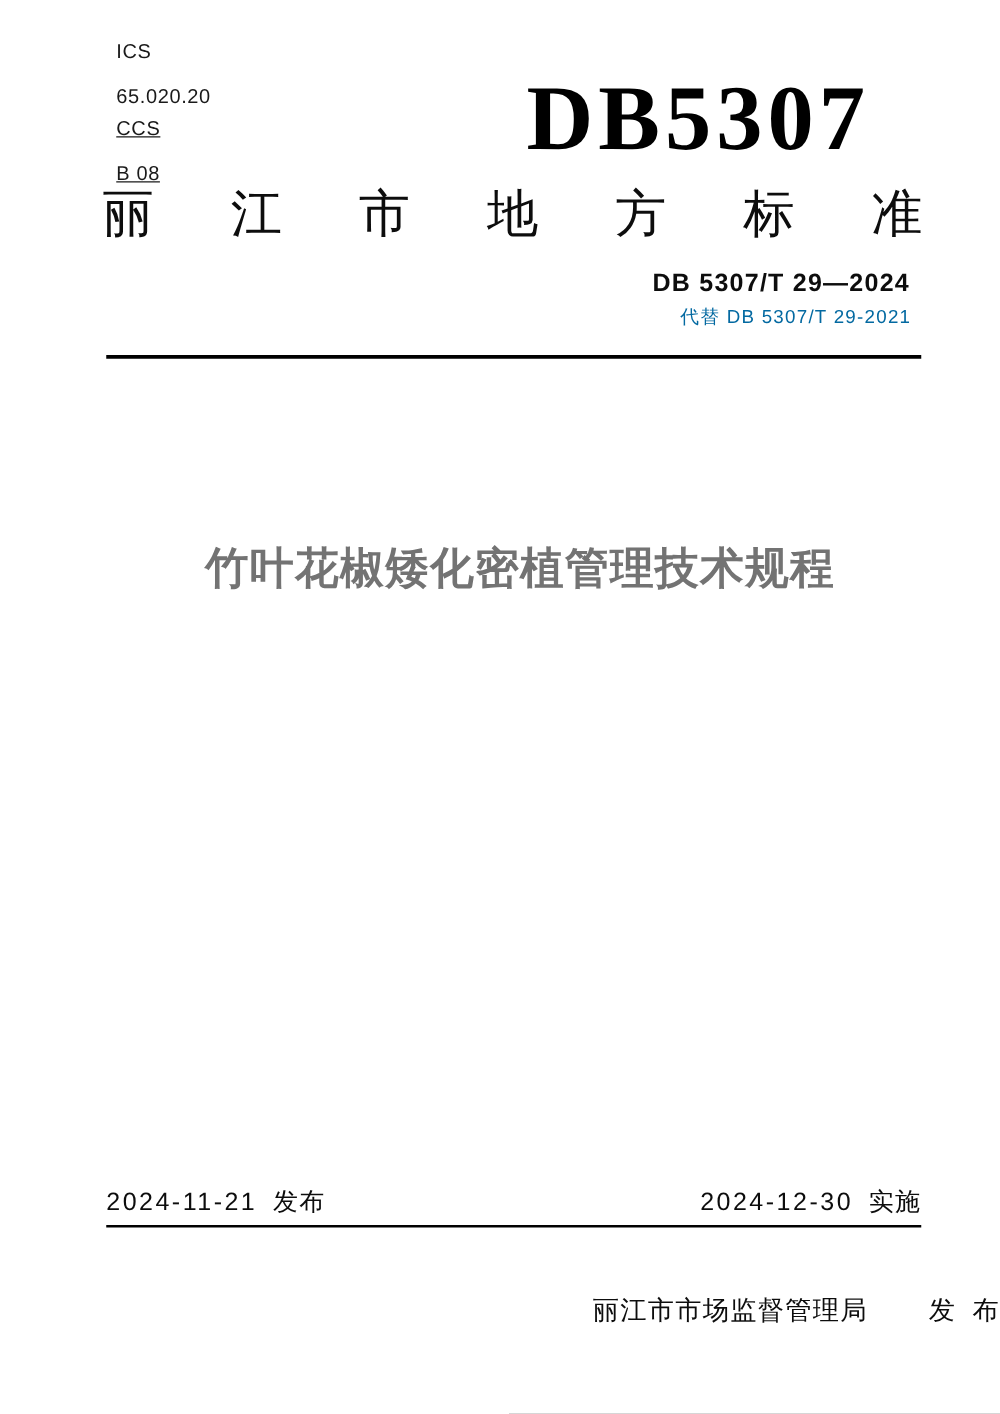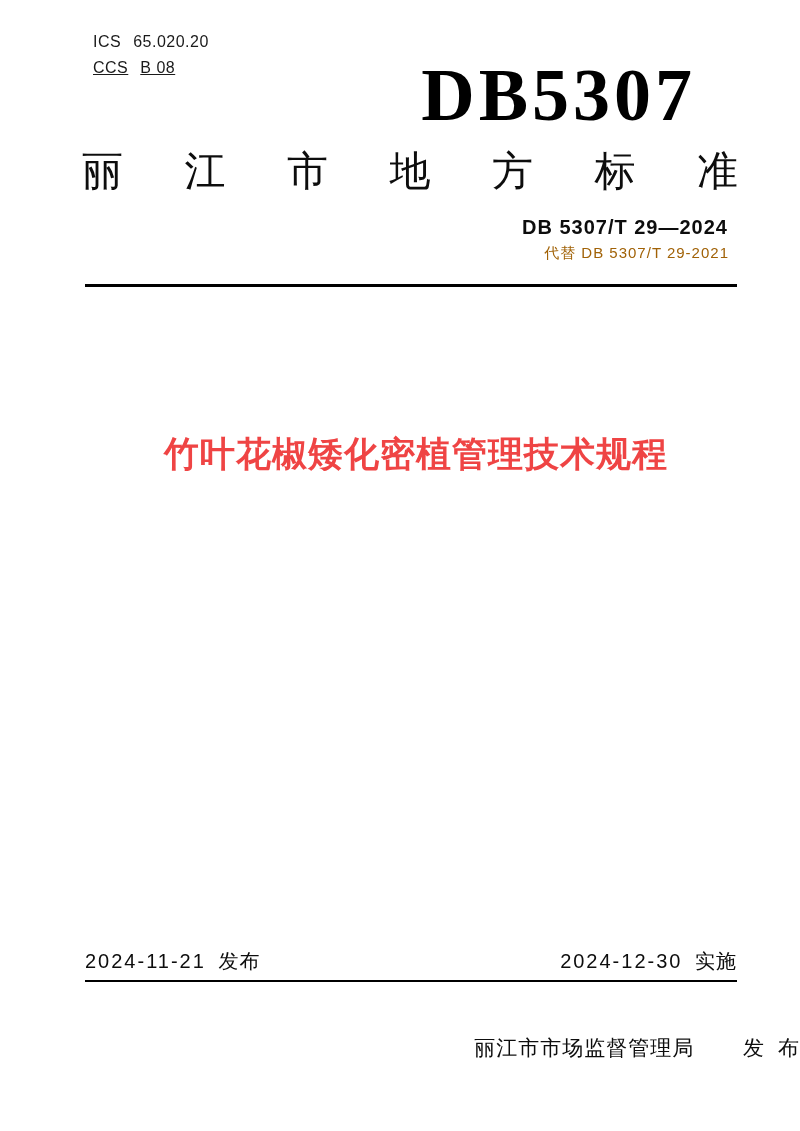--- a/index.html
+++ b/index.html
@@ -18,21 +18,21 @@
   
   .codes {
     position: absolute;
     left: 93px;
     top: 30px;
     font-size: 16px;
     line-height: 24px;
     letter-spacing: 0.5px;
     color: #1a1a1a;
   }
-  .codes .row { display: flex; gap: 12px; }
+  .codes .row { display: flex; gap: 12px; flex-direction: column; }
   .codes .row + .row { margin-top: 2px; text-decoration: underline; }
 
   
   .db-logo {
     position: absolute;
     top: 56px;
     left: 396px;
     width: 300px;
     text-align: right;
     font-family: "Liberation Serif", "DejaVu Serif", serif;
@@ -70,21 +70,21 @@
     color: #0d0d0d;
     white-space: nowrap;
   }
   .std-replaces {
     position: absolute;
     right: 71px;
     top: 244px;
     text-align: right;
     font-size: 15px;
     letter-spacing: 1px;
-    color: #a16207;
+    color: #0369a1;
     white-space: nowrap;
   }
 
   .rule-top {
     position: absolute;
     left: 85px;
     top: 284px;
     width: 652px;
     height: 0;
     border: 0;
@@ -93,21 +93,21 @@
 
   .title-cn {
     position: absolute;
     left: 0;
     top: 431px;
     width: 100%;
     text-align: center;
     font-size: 35px;
     font-weight: bold;
     letter-spacing: 1px;
-    color: #ef4444;
+    color: #737373;
     padding-left: 32px;
   }
 
   .title-en {
     position: absolute;
     left: 0;
     top: 506px;
     width: 100%;
     text-align: center;
     font-family: "Liberation Serif", "DejaVu Serif", serif;

